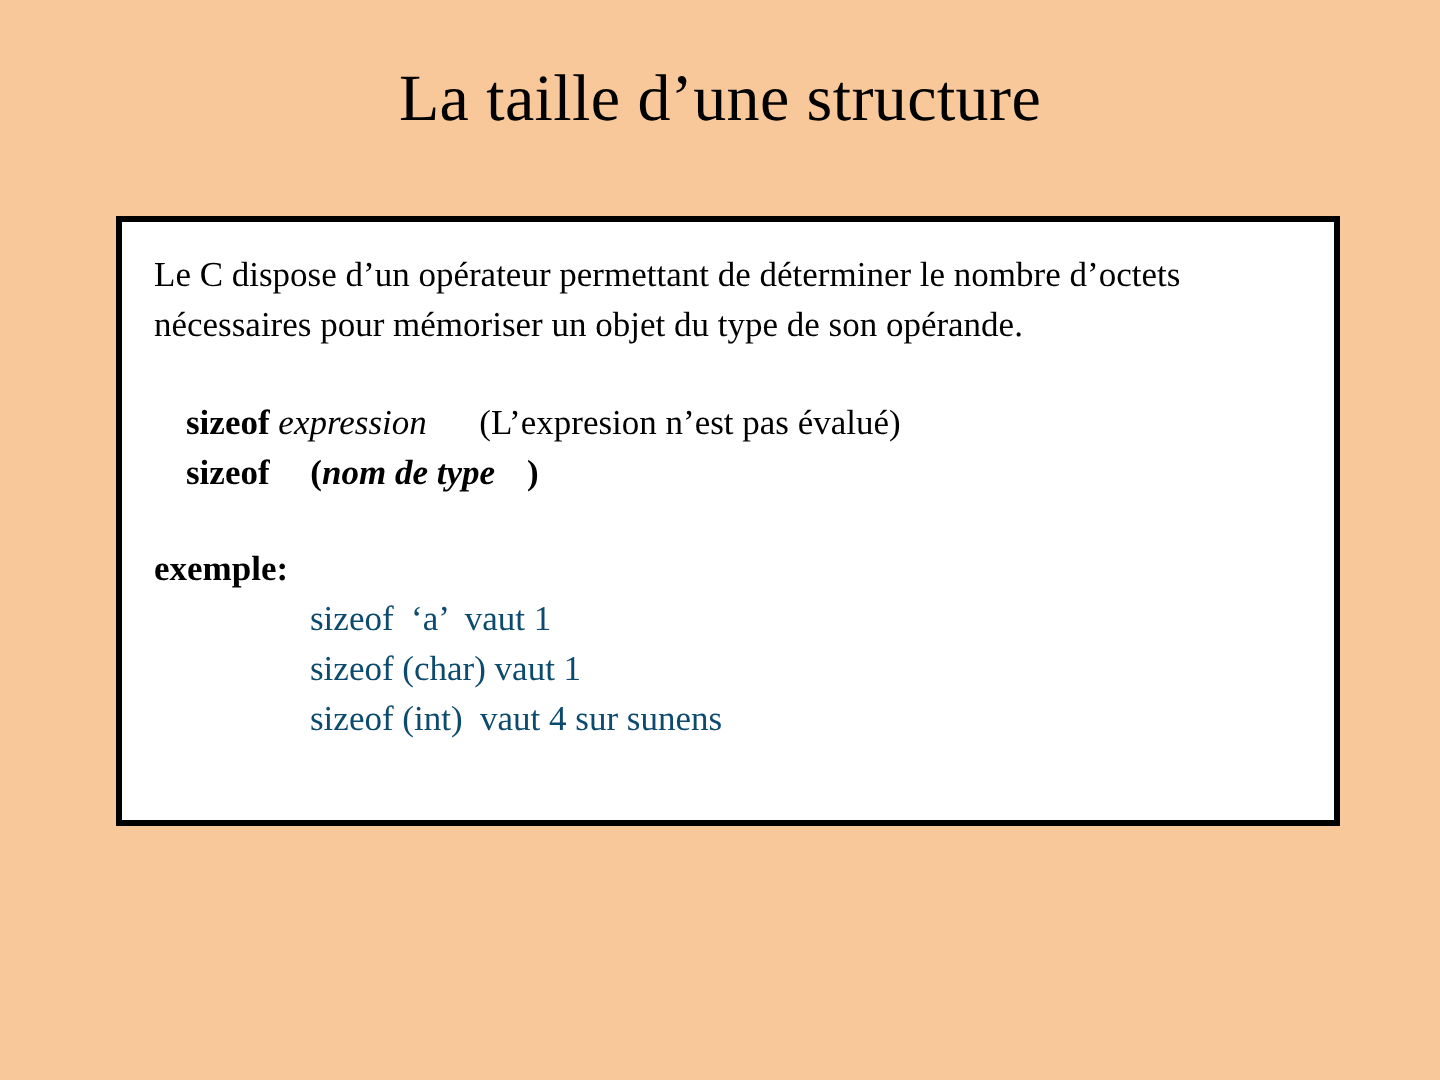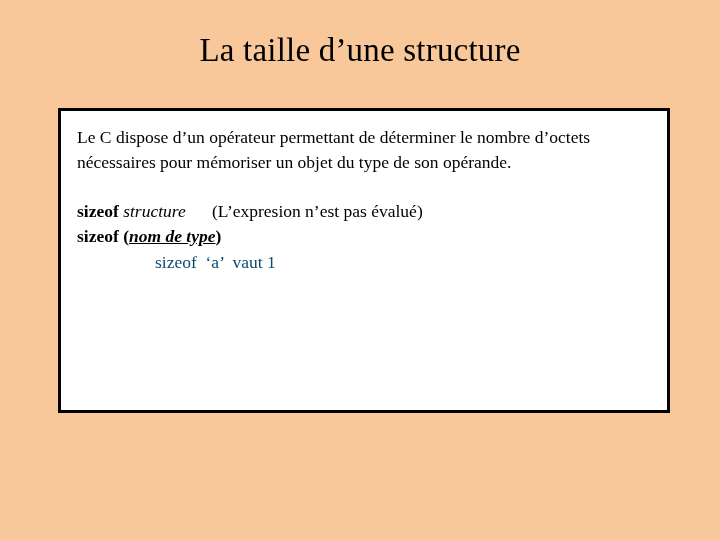--- a/index.html
+++ b/index.html
@@ -51,27 +51,27 @@
     height: 24px;
   }
   .sizeof-line {
     font-size: 17.5px;
     line-height: 1.42;
     color: #000;
     white-space: pre;
   }
   .bold {
     font-weight: bold;
+    margin-left: 16px;
   }
   .ital {
     font-style: italic;
   }
   .bolditalwrap {
     font-weight: bold;
-    text-decoration: underline;
   }
   .exemple {
     font-size: 17.5px;
     font-weight: bold;
     margin-top: 26px;
     color: #000;
   }
   .example-list {
     margin: 2px 0 0 0;
     padding: 0;
@@ -91,23 +91,26 @@
 <div class="slide">
 
   <div class="title">La taille d’une structure</div>
 
   <div class="content-box">
 
     <p class="para">Le C dispose d’un opérateur permettant de déterminer le nombre d’octets nécessaires pour mémoriser un objet du type de son opérande.</p>
 
     <div class="block-gap"></div>
 
-    <div class="sizeof-line"><span class="bold">sizeof</span> <span class="ital">structure</span>      <span>(L’expresion n’est pas évalué)</span></div>
+    <div class="sizeof-line"><span class="bold">sizeof</span> <span class="ital">expression</span>      <span>(L’expresion n’est pas évalué)</span></div>
 
     <div class="sizeof-line"><span class="bold">sizeof</span> <span class="bold">(</span><span class="ital bolditalwrap">nom de type</span><span class="bold">)</span></div>
 
+    <div class="exemple">exemple:</div>
 
     <ul class="example-list">
       <li>sizeof  ‘a’  vaut 1</li>
+      <li>sizeof (char) vaut 1</li>
+      <li>sizeof (int)  vaut 4 sur sunens</li>
     </ul>
 
   </div>
 </div>
 
 </body></html>

